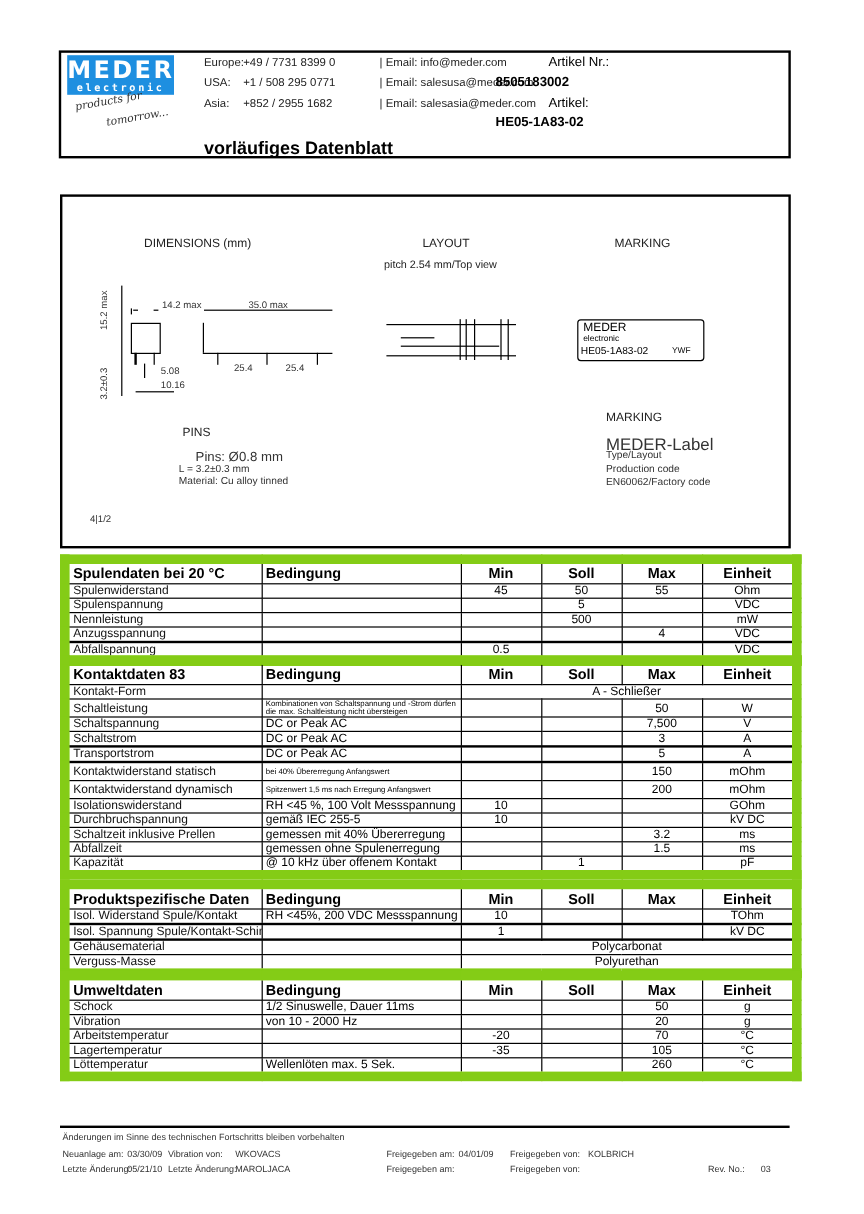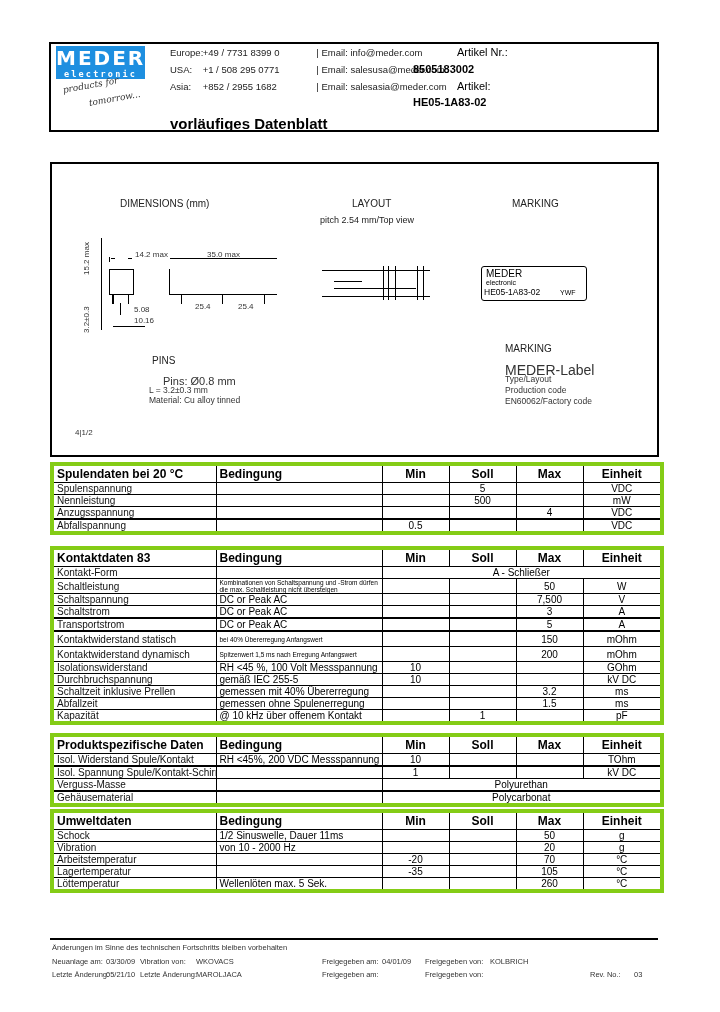--- a/index.html
+++ b/index.html
@@ -24,21 +24,21 @@
   .line { background: #000; position: absolute; }
 
   
   table.spec { position: absolute; left: 50px; width: 610px; border-collapse: collapse; table-layout: fixed; }
   table.spec td, table.spec th { border: 1px solid #000; padding: 0 3px; font-size: 10px; line-height: 11px; height: 11px; overflow: hidden; white-space: nowrap; }
   table.spec th { font-size: 12px; font-weight: bold; height: 16px; line-height: 16px; border-width: 2px 1px 1px 1px; }
   table.spec th.first { text-align: left; }
   table.spec td.num { text-align: center; }
   table.spec td.cond-small { font-size: 6.5px; line-height: 7px; white-space: normal; }
   table.spec tr.tall td { height: 14px; }
-  table.spec { border: 4px solid #84cc16; }
+  table.spec { border: 8px solid #84cc16; }
   table.spec td:first-child { color: #111; }
   col.c1 { width: 164px; } col.c2 { width: 166px; } col.c3 { width: 67px; } col.c4 { width: 67px; } col.c5 { width: 67px; } col.c6 { width: 79px; }
 
   
   .footer-rule { left: 50px; top: 938px; width: 608px; height: 2px; background: #000; }
   .foot { font-size: 7.5px; color: #333; white-space: nowrap; }
 </style>
 </head>
 <body>
 
@@ -150,20 +150,28 @@
   <tbody>
       <tr>
     <th class="first">Spulendaten bei 20 °C</th>
     <th class="first">Bedingung</th>
     <th>Min</th>
     <th>Soll</th>
     <th>Max</th>
     <th>Einheit</th>
   </tr>
   <tr>
+    <td>Spulenwiderstand</td>
+        <td></td>
+    <td class="num">45</td>
+        <td class="num">50</td>
+    <td class="num">55</td>
+        <td class="num">Ohm</td>
+  </tr>
+  <tr>
     <td>Spulenspannung</td>
         <td></td>
     <td class="num"></td>
         <td class="num">5</td>
     <td class="num"></td>
         <td class="num">VDC</td>
   </tr>
   <tr>
     <td>Nennleistung</td>
         <td></td>
@@ -332,29 +340,29 @@
         <td class="num">TOhm</td>
   </tr>
   <tr style="border-top:2px solid #000;">
     <td>Isol. Spannung Spule/Kontakt-Schirm</td>
         <td></td>
     <td class="num">1</td>
         <td class="num"></td>
     <td class="num"></td>
         <td class="num">kV DC</td>
   </tr>
-  <tr>
-    <td>Verguss-Masse</td>
-        <td></td>
-    <td class="num" colspan="4">Polyurethan</td>
-  </tr>
   <tr style="border-top:2px solid #000;">
     <td>Gehäusematerial</td>
         <td></td>
     <td class="num" colspan="4">Polycarbonat</td>
+  </tr>
+  <tr>
+    <td>Verguss-Masse</td>
+        <td></td>
+    <td class="num" colspan="4">Polyurethan</td>
   </tr>
 </tbody>
   </table>
 
 <table class="spec" style="top:809px;">
   <colgroup>
       <col class="c1">
       <col class="c2">
       <col class="c3">
       <col class="c4">

